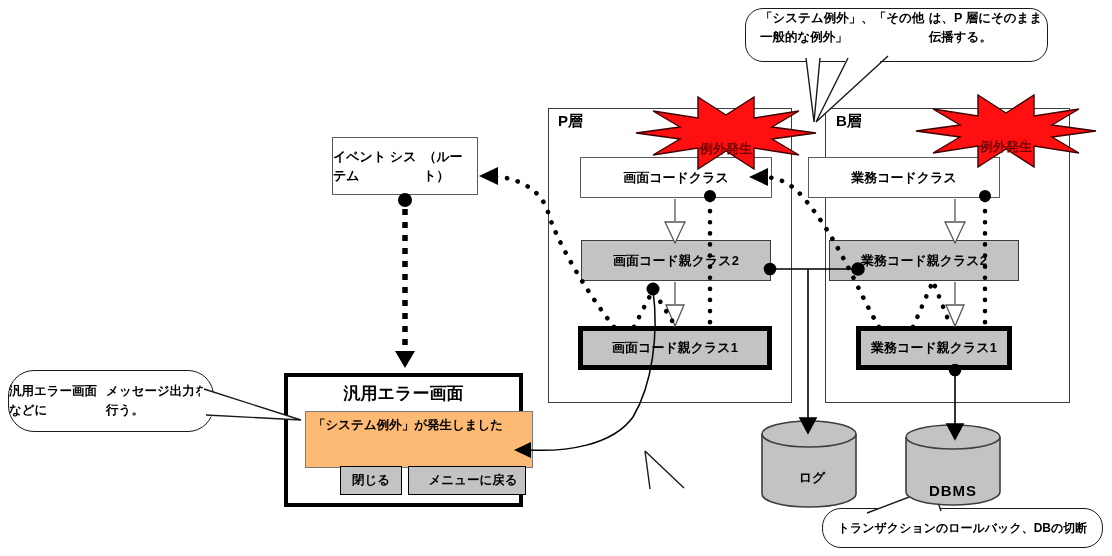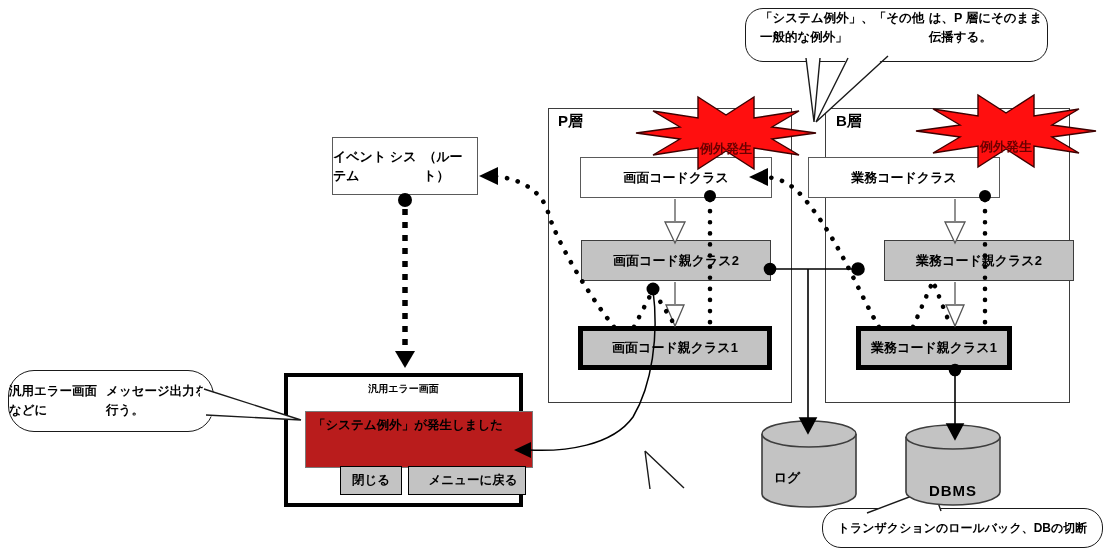--- a/index.html
+++ b/index.html
@@ -13,22 +13,22 @@
   .clsbox{display:flex;align-items:center;justify-content:center;
           font-size:13px;font-weight:600;text-align:center;z-index:2;}
   .white-cls{background:#fff;border:1.6px solid #5a5a5a;}
   .gray-cls{background:#c3c3c3;border:1.6px solid #3d3d3d;}
   .gray-cls-thick{background:#c3c3c3;border:5px solid #000;}
   
   .eventbox{background:#fff;border:1.6px solid #5a5a5a;display:flex;
             align-items:center;justify-content:center;font-size:13px;font-weight:600;line-height:1.5;z-index:2;}
   
   .errscreen{background:#fff;border:4px solid #000;z-index:2;}
-  .errtitle{position:absolute;top:5px;left:0;right:0;text-align:center;font-size:10px;font-weight:bold;}
-  .msgbox{position:absolute;background:#b91c1c;border:1.2px solid #7a7a7a;
+  .errtitle{position:absolute;top:5px;left:0;right:0;text-align:center;font-size:17px;font-weight:bold;}
+  .msgbox{position:absolute;background:#fdba74;border:1.2px solid #7a7a7a;
           font-size:12.5px;font-weight:600;padding:5px 7px;}
   .btn{position:absolute;background:#c3c3c3;border:1.6px solid #000;display:flex;align-items:center;
        justify-content:center;font-size:12.5px;font-weight:bold;cursor:default;}
   
   .bubble{background:#fff;border:1.6px solid #1a1a1a;border-radius:18px;z-index:2;
           display:flex;flex-direction:row;justify-content:center;font-size:12.5px;font-weight:600;line-height:1.55;}
   
   .toplabel{z-index:6;display:flex;align-items:center;justify-content:center;text-align:right;margin-top:17px;}
   .burst-text{font-size:13px;font-weight:bold;color:#6b0000;}
   .log-text{font-size:13px;font-weight:bold;}
@@ -44,21 +44,21 @@
   <div class="abs layerlabel" style="left:558px;top:112px;">P層</div>
 
   <div class="abs layerbox" style="left:825px;top:108px;width:245px;height:295px;"></div>
   <div class="abs layerlabel" style="left:836px;top:112px;">B層</div>
 
   <div class="abs clsbox white-cls" style="left:580px;top:157px;width:192px;height:41px;">画面コードクラス</div>
   <div class="abs clsbox gray-cls" style="left:581px;top:240px;width:190px;height:41px;">画面コード親クラス2</div>
   <div class="abs clsbox gray-cls-thick" style="left:578px;top:326px;width:194px;height:44px;">画面コード親クラス1</div>
 
   <div class="abs clsbox white-cls" style="left:808px;top:157px;width:192px;height:41px;">業務コードクラス</div>
-  <div class="abs clsbox gray-cls" style="left:884px;top:240px;width:190px;height:41px;">業務コード親クラス2</div>
+  <div class="abs clsbox gray-cls" style="left:829px;top:240px;width:190px;height:41px;">業務コード親クラス2</div>
   <div class="abs clsbox gray-cls-thick" style="left:856px;top:326px;width:156px;height:44px;">業務コード親クラス1</div>
 
   <div class="abs eventbox" style="left:332px;top:137px;width:146px;height:58px;">
     <span>イベント システム</span>
     <span>（ルート）</span>
   </div>
 
   <div class="abs errscreen" style="left:284px;top:373px;width:239px;height:134px;">
     <div class="errtitle">汎用エラー画面</div>
     <div class="msgbox" style="left:17px;top:34px;width:212px;height:45px;">「システム例外」が発生しました</div>
@@ -169,16 +169,16 @@
     <g>
       <polygon fill="#ff0f0f" stroke="#3d0000" stroke-width="1.4" points="816,133 772,139 799,155 754,148 754,169 726,151 698,169 698,148 653,155 680,139 636,133 680,127 653,111 698,118 698,97 726,115 754,97 754,118 799,111 772,127"></polygon>
     </g>
     <g>
       <polygon fill="#ff0f0f" stroke="#3d0000" stroke-width="1.4" points="1096,131 1052,137 1079,153 1034,146 1034,167 1006,149 978,167 978,146 933,153 960,137 916,131 960,125 933,109 978,116 978,95 1006,113 1034,95 1034,116 1079,109 1052,125"></polygon>
     </g>
   </svg>
 
   <div class="abs toplabel burst-text" style="left:666px;top:121px;width:120px;height:22px;">例外発生</div>
   <div class="abs toplabel burst-text" style="left:946px;top:119px;width:120px;height:22px;">例外発生</div>
-  <div class="abs toplabel log-text" style="left:747px;top:451px;width:80px;height:20px;font-family:Liberation Serif, serif;">ログ</div>
+  <div class="abs toplabel log-text" style="left:772px;top:451px;width:80px;height:20px;font-family:Liberation Serif, serif;">ログ</div>
   <div class="abs toplabel dbms-text" style="left:913px;top:463px;width:80px;height:20px;">DBMS</div>
 
 </div>
 
 </body></html>

